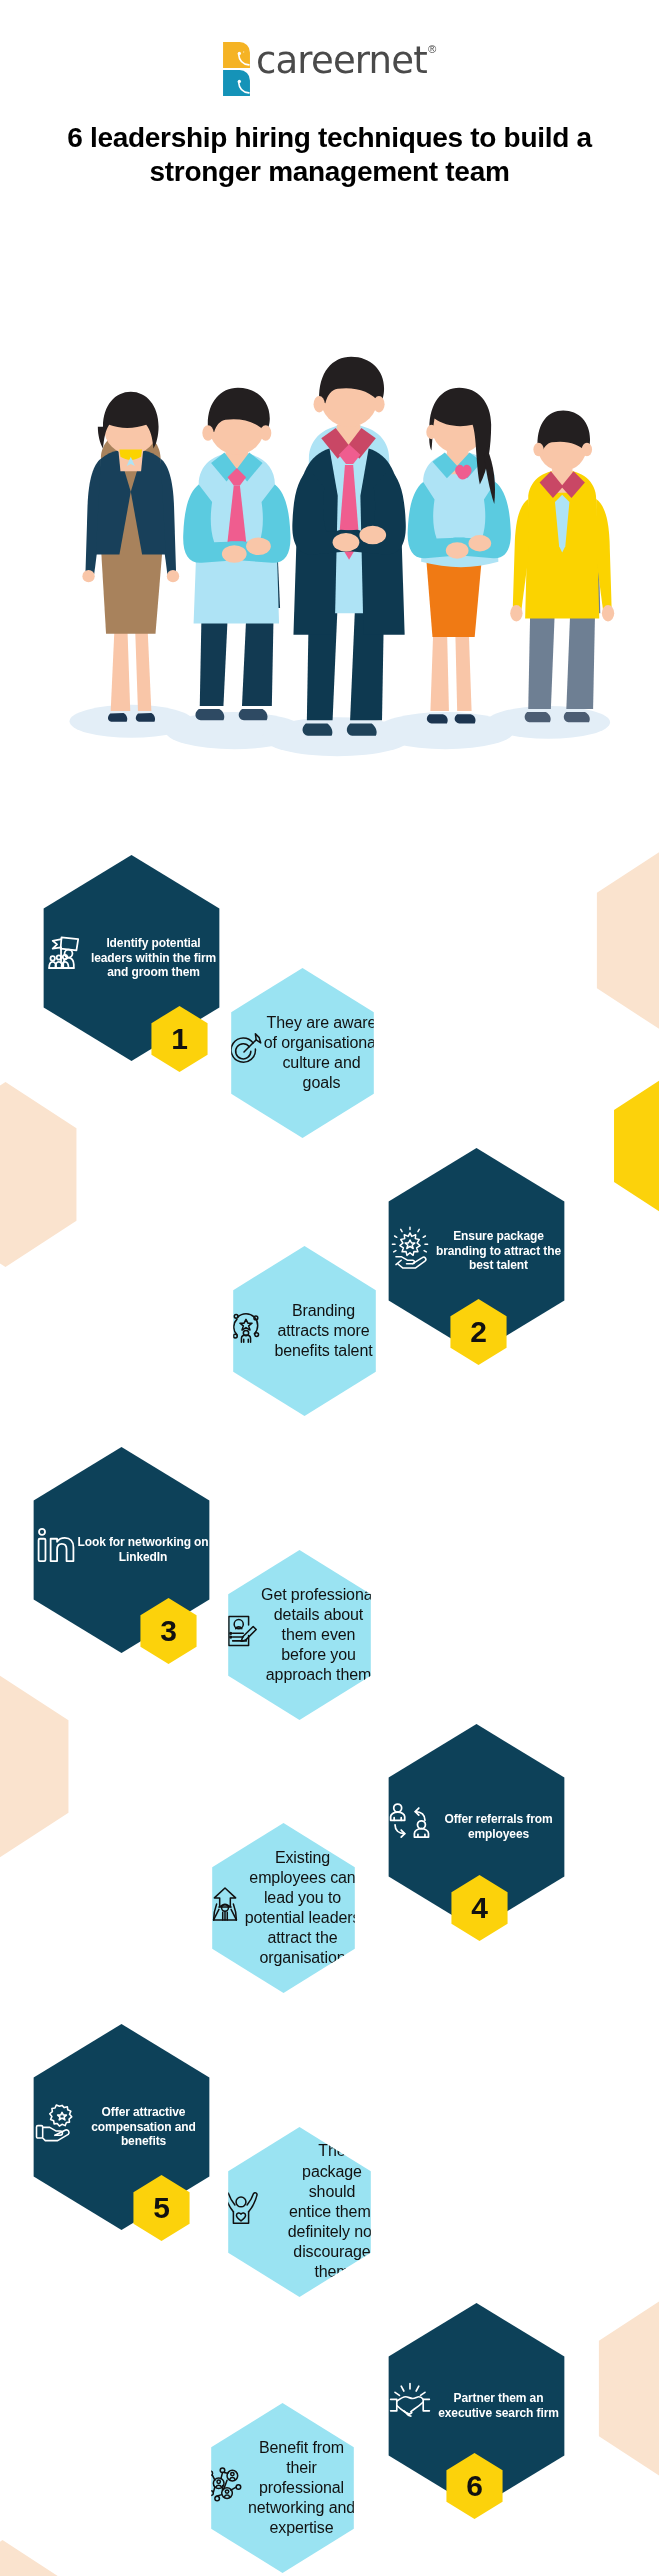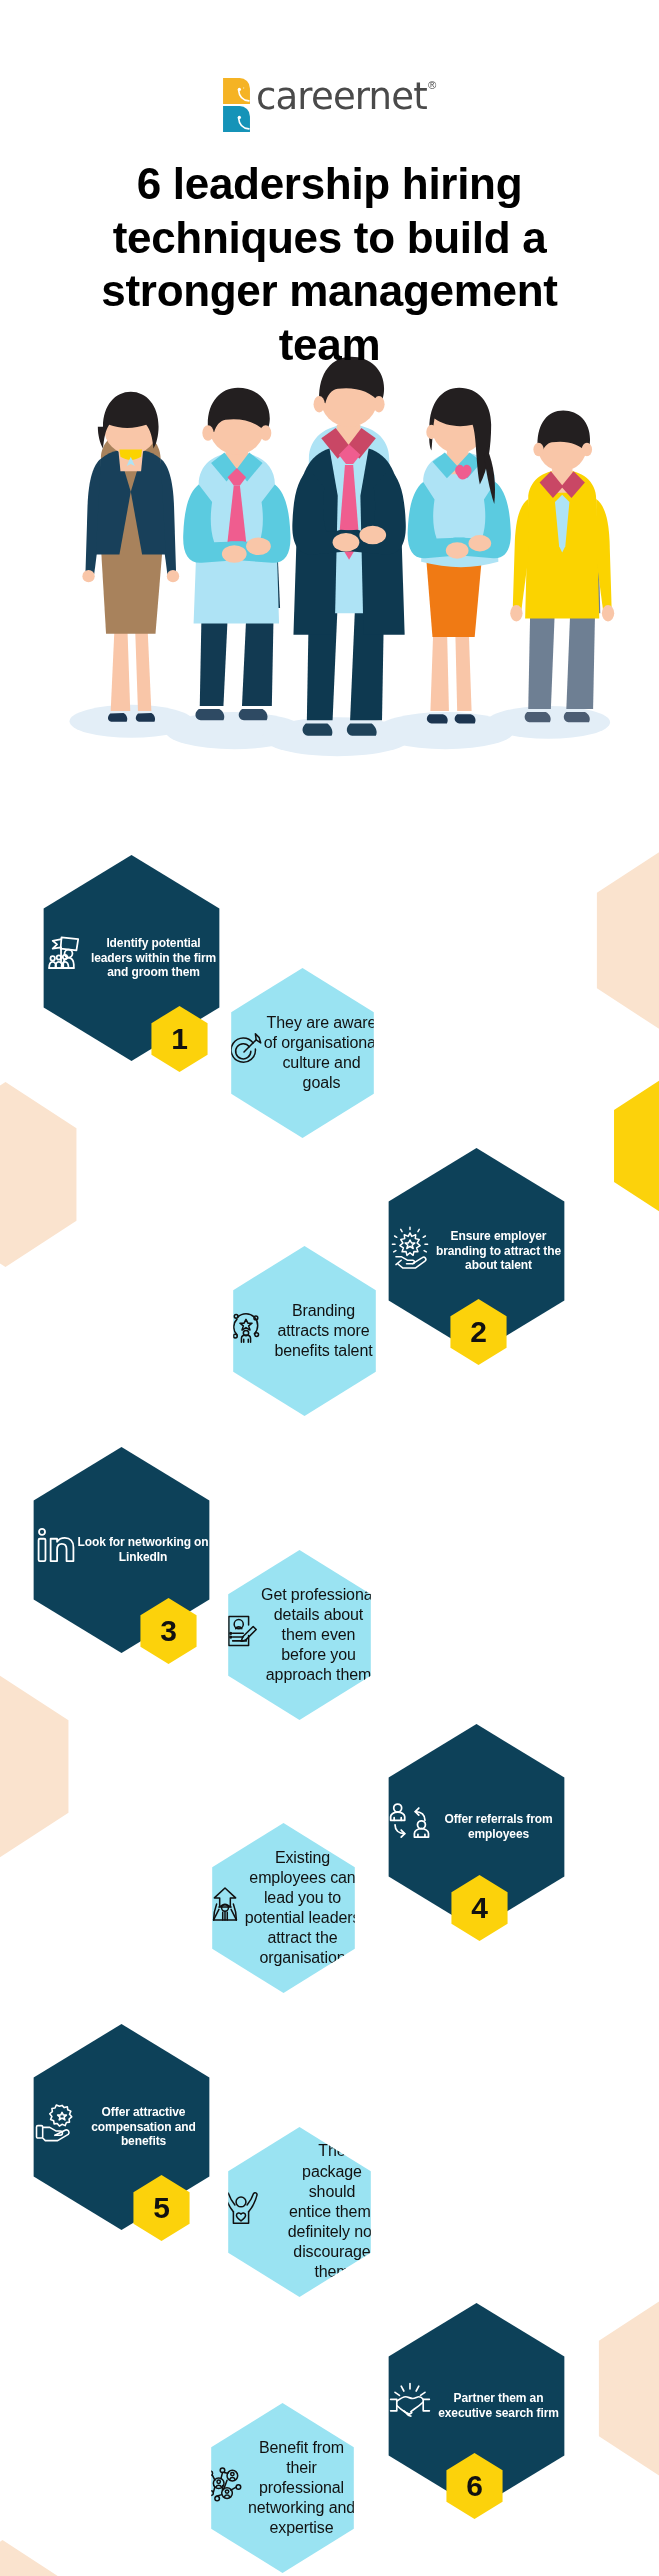--- a/index.html
+++ b/index.html
@@ -12,34 +12,34 @@
 
   
   .deco { position:absolute; z-index:0; }
   .hexshape {
     clip-path: polygon(50% 0%, 93% 25%, 93% 75%, 50% 100%, 7% 75%, 7% 25%);
   }
 
   
   #header { position:absolute; top:0; left:0; width:659px; z-index:5; }
   #logo-row { display:flex; justify-content:center; align-items:flex-start; padding-top:40px; }
-  .logo-wrap { display:flex; align-items:flex-start; gap:6.2px;margin-top:36px; }
+  .logo-wrap { display:flex; align-items:flex-start; gap:6.2px; }
   .logo-mark { width:27px; height:58px; position:relative; flex:none; }
   .logo-mark svg { display:block; }
   .logo-text-wrap { position:relative; display:flex; align-items:flex-start; }
   .logo-word {
     font-size:37px; letter-spacing:-0.8px; color:#4a4a4a; line-height:0.95;
     font-family:"DejaVu Sans", sans-serif; font-weight:400; margin-top:3.1px;
   }
   .logo-reg { font-size:11.3px; color:#4a4a4a; line-height:1; margin-top:4.1px; margin-left:1px; }
 
   #headline {
     margin-top:23px; text-align:center; color:#000;
     font-family:"Liberation Sans", sans-serif;
-    font-size:44px; font-weight:bold; line-height:1.22; letter-spacing:-0.3px;
+    font-size:28px; font-weight:bold; line-height:1.22; letter-spacing:-0.3px;
     padding:0 62px;
   }
 
   
   #people { position:absolute; top:304px; left:0; width:659px; height:464px; z-index:4; }
 
   
   #steps { position:absolute; top:793px; left:0; width:659px; height:2107px; z-index:3; }
   .step { position:absolute; width:659px; }
 
@@ -276,21 +276,21 @@
     <div class="hex hex-dark hex-main" style="left:381px; top:355px;">
       <span class="hex-icon">
         <svg width="44" height="44" viewBox="0 0 100 100" fill="none" stroke="#fff" stroke-width="3.4" stroke-linecap="round" stroke-linejoin="round">
           <path d="M50 18 l4 8 l9 -4 l-1 9 l9 2 l-5 8 l7 6 l-8 5 l3 9 l-9 -1 l-2 9 l-7 -6 l-7 6 l-2 -9 l-9 1 l3 -9 l-8 -5 l7 -6 l-5 -8 l9 -2 l-1 -9 l9 4 Z"></path>
           <path d="M50 34 l3.5 7 h7.5 l-6 5 l2.3 7.4 l-7.3 -4.6 l-7.3 4.6 l2.3 -7.4 l-6 -5 h7.5 Z"></path>
           <path d="M50 10 v-5 M32 15 l-3 -5 M68 15 l3 -5 M20 28 l-5 -3 M80 28 l5 -3 M16 44 h-6 M84 44 h6 M18 58 l-5 3 M82 58 l5 3"></path>
           <path d="M18 72 h12 l14 8 h12 a4 4 0 0 1 0 8 h-14"></path>
           <path d="M30 80 l-12 10 M56 88 l22 -14 a5 5 0 0 1 6 8 l-22 16 h-28 l-12 -10"></path>
         </svg>
       </span>
-      <span class="hex-label">Ensure employer branding to attract the about talent</span>
+      <span class="hex-label">Ensure package branding to attract the best talent</span>
     </div>
 
     <div class="badge" style="left:448px; top:506px;">
       <span class="badge-num">2</span>
     </div>
 
     <div class="hex hex-light hex-sub" style="left:227px; top:453px;">
       <span class="hex-icon">
         <svg width="38" height="38" viewBox="0 0 100 100" fill="none" stroke="#111" stroke-width="4" stroke-linecap="round" stroke-linejoin="round">
           <path d="M28 24 a32 32 0 0 1 44 0 a32 32 0 0 1 0 44"></path>

